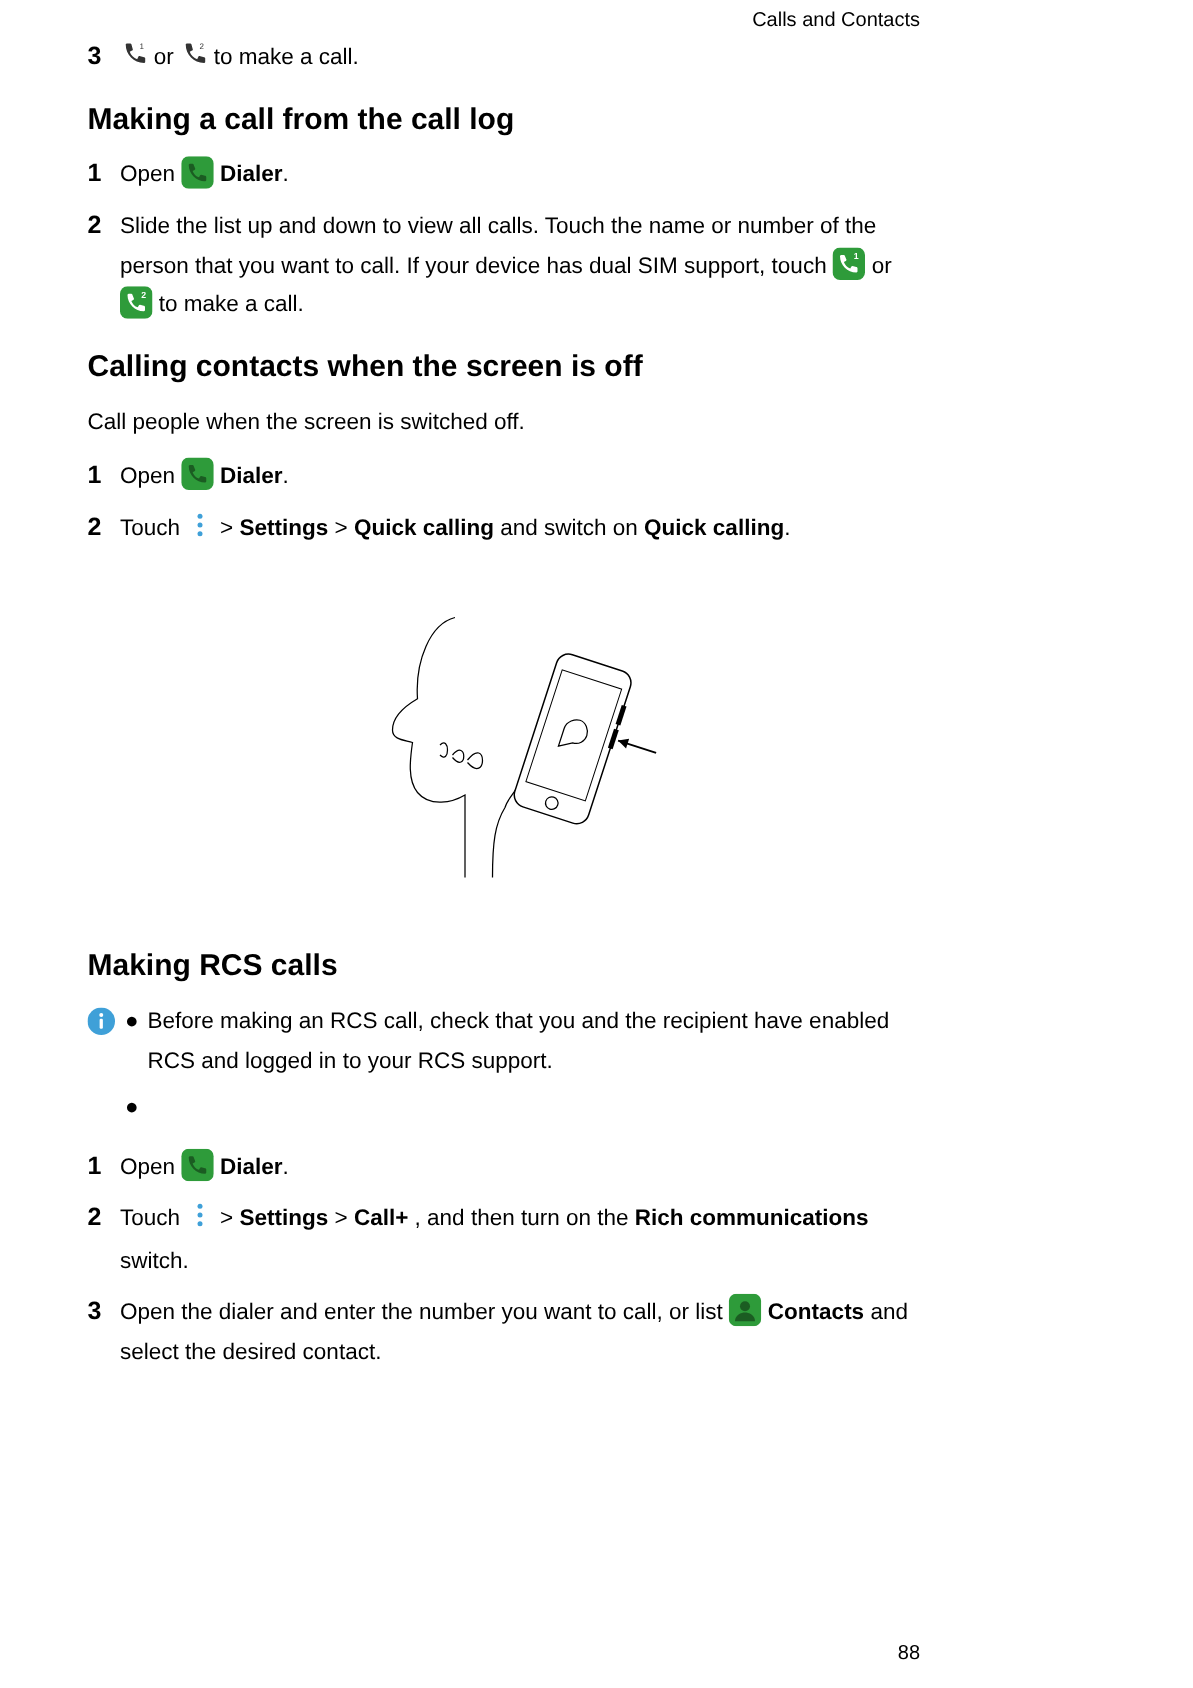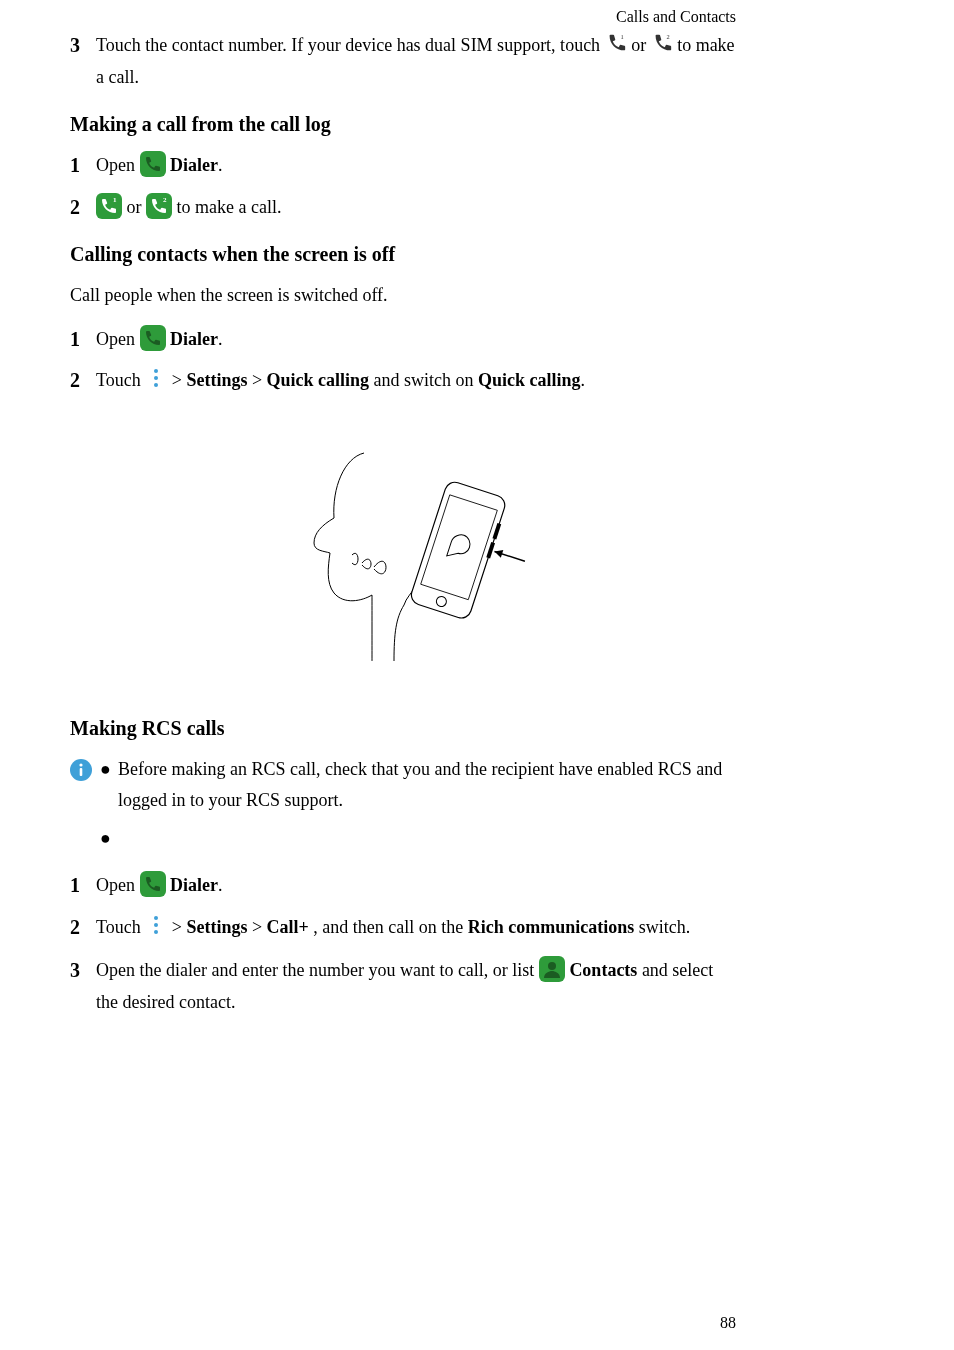--- a/index.html
+++ b/index.html
@@ -11,21 +11,20 @@
     background: #ffffff;
     font-family: Arial, Helvetica, sans-serif;
     color: #000;
   }
   .page {
     position: relative;
     width: 808px;
     height: 1350px;
     box-sizing: border-box;
     padding: 0 70px 0 70px;
-    font-family: Liberation Serif, serif;
   }
   .header-crumb {
     position: absolute;
     top: 8px;
     right: 72px;
     font-size: 16px;
     color: #000;
   }
   .content {
     padding-top: 30px;
@@ -41,21 +40,21 @@
     width: 26px;
     flex: none;
     line-height: 1.55;
   }
   .ol-body {
     font-size: 18px;
     line-height: 1.75;
     flex: 1;
   }
   h3.section {
-    font-size: 20px;
+    font-size: 24px;
     font-weight: bold;
     margin: 20px 0 14px 0;
   }
   p.body {
     font-size: 18px;
     line-height: 1.75;
     margin: 6px 0 12px 0;
   }
   .bold { font-weight: bold; }
   .icon {
@@ -130,21 +129,20 @@
 <body>
 
 <div class="page">
   <div class="header-crumb">Calls and Contacts</div>
 
   <div class="content">
 
     <div class="ol-row">
       <div class="ol-num">3</div>
       <div class="ol-body">
-        <span>Touch the contact number. If your device has dual SIM support, touch </span>
         <span class="icon icon-dialer-small">
           <svg width="22" height="22" viewBox="0 0 24 24">
               <path fill="#333" d="M6 3c-1 0-1 1-1 1 0 9 7 16 16 16 0 0 1 0 1-1v-3c0-1-1-1-1-1l-4-1c-.5 0-1 .3-1 .7l-1 2c-3-1-5.5-3.5-6.5-6.5l2-1c.4 0 .7-.5.7-1L10 4s0-1-1-1H6z"></path>
               <text x="17" y="8" font-size="7" fill="#333">1</text>
             </svg>
         </span>
         <span> or </span>
         <span class="icon icon-dialer-small">
           <svg width="22" height="22" viewBox="0 0 24 24">
               <path fill="#333" d="M6 3c-1 0-1 1-1 1 0 9 7 16 16 16 0 0 1 0 1-1v-3c0-1-1-1-1-1l-4-1c-.5 0-1 .3-1 .7l-1 2c-3-1-5.5-3.5-6.5-6.5l2-1c.4 0 .7-.5.7-1L10 4s0-1-1-1H6z"></path>
@@ -167,20 +165,21 @@
               <path fill="#1b5c22" d="M7 6c-1 0-1 1-1 1 0 7 6 13 13 13 0 0 1 0 1-1v-2.5c0-.8-.7-1-1-1l-3-.8c-.5 0-.9.3-1 .6l-.8 1.5c-2.4-.8-4.3-2.7-5.1-5.1l1.5-.8c.3-.1.6-.5.6-1L10 7s0-1-1-1H7z"></path>
             </svg>
         </span>
         <span class="bold">Dialer</span><span>.</span>
       </div>
     </div>
 
     <div class="ol-row">
       <div class="ol-num">2</div>
       <div class="ol-body">
+        <span>Slide the list up and down to view all calls. Touch the name or number of the person that you want to call. If your device has dual SIM support, touch </span>
         <span class="icon icon-call-badge">
           <svg width="26" height="26" viewBox="0 0 26 26">
               <rect x="0" y="0" width="26" height="26" rx="6" fill="#2e9b3a"></rect>
               <path fill="#fff" d="M7 6c-1 0-1 1-1 1 0 7 6 13 13 13 0 0 1 0 1-1v-2.5c0-.8-.7-1-1-1l-3-.8c-.5 0-.9.3-1 .6l-.8 1.5c-2.4-.8-4.3-2.7-5.1-5.1l1.5-.8c.3-.1.6-.5.6-1L10 7s0-1-1-1H7z"></path>
               <text x="17" y="9" font-size="7" fill="#fff" font-weight="bold">1</text>
             </svg>
         </span>
         <span> or </span>
         <span class="icon icon-call-badge">
           <svg width="26" height="26" viewBox="0 0 26 26">
@@ -305,21 +304,21 @@
           <svg width="6" height="20" viewBox="0 0 6 20">
               <circle cx="3" cy="3" r="2" fill="#3fa0d8"></circle>
               <circle cx="3" cy="10" r="2" fill="#3fa0d8"></circle>
               <circle cx="3" cy="17" r="2" fill="#3fa0d8"></circle>
             </svg>
         </span>
         <span> &gt; </span>
         <span class="bold">Settings</span>
         <span> &gt; </span>
         <span class="bold">Call+</span>
-        <span>, and then call on the </span>
+        <span>, and then turn on the </span>
         <span class="bold">Rich communications</span>
         <span> switch.</span>
       </div>
     </div>
 
     <div class="ol-row">
       <div class="ol-num">3</div>
       <div class="ol-body">
         <span>Open the dialer and enter the number you want to call, or list </span>
         <span class="icon icon-contacts">

